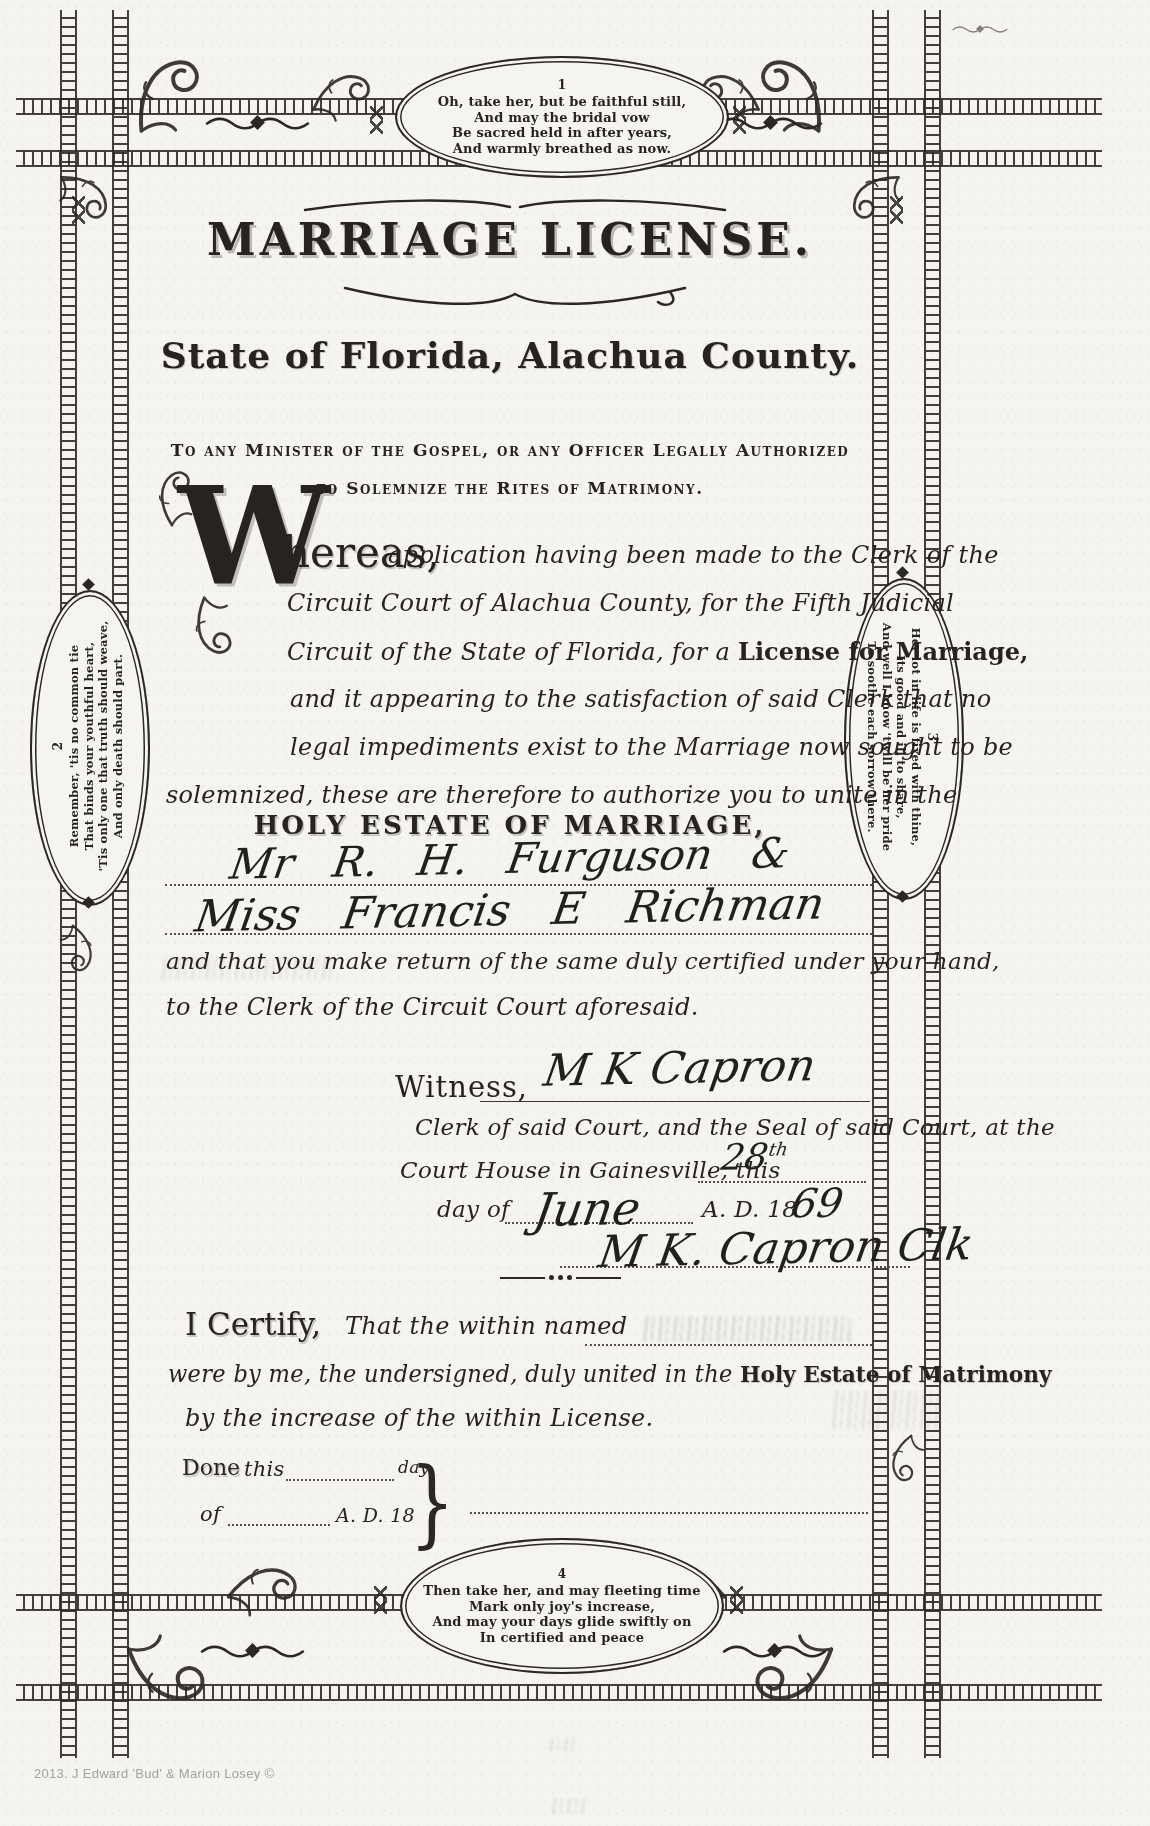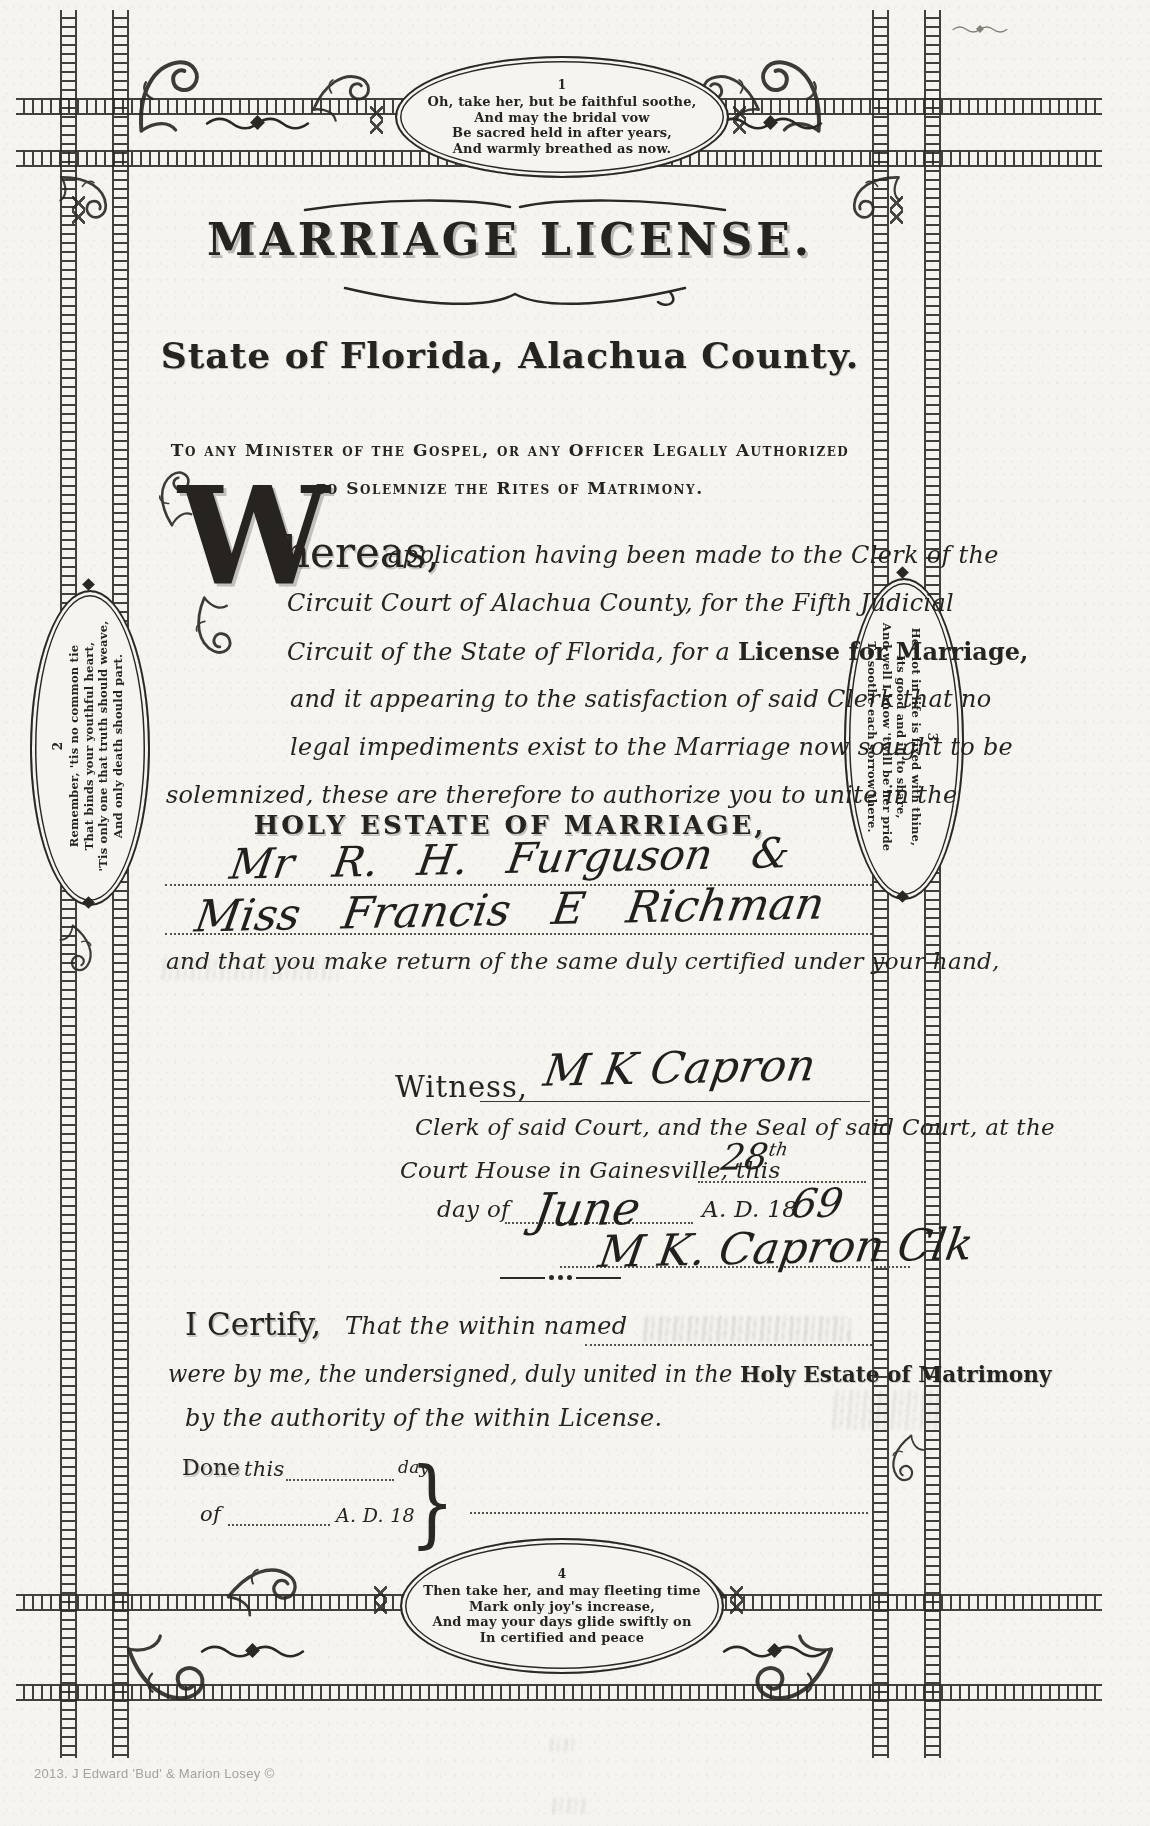--- a/index.html
+++ b/index.html
@@ -146,21 +146,21 @@
   <svg class="squig" style="left:722px;top:1640px;width:105px;height:21px;color:#2b2824">
       <use href="#squig"></use>
     </svg>
 
   <svg class="squig" style="left:952px;top:20px;width:56px;height:18px;color:#55504a;opacity:.7">
       <use href="#squig"></use>
     </svg>
 
   <div class="cartouche" style="left:395px;top:56px;width:330px;height:118px">
     <div class="verse-num">1</div>
-    <div class="verse-line">Oh, take her, but be faithful soothe,</div>
+    <div class="verse-line">Oh, take her, but be faithful still,</div>
     <div class="verse-line">And may the bridal vow</div>
     <div class="verse-line">Be sacred held in after years,</div>
     <div class="verse-line">And warmly breathed as now.</div>
   </div>
 
   <div class="medallion" style="left:30px;top:590px;width:116px;height:312px"></div>
   <div class="diamond" style="left:84px;top:580px"></div>
   <div class="diamond" style="left:84px;top:898px"></div>
   <div class="med-verse" style="left:-47px;top:698px;transform:rotate(-90deg)">
     <div class="verse-num">2</div>
@@ -207,20 +207,21 @@
   <div class="script" style="left:290px;top:733px">legal impediments exist to the Marriage now sought to be</div>
   <div class="script" style="left:166px;top:781px">solemnized, these are therefore to authorize you to unite in the</div>
   <div class="center-line" style="top:810px;font-size:26px;font-weight:bold;letter-spacing:3px;text-shadow:1.5px 1.5px 0 rgba(40,36,30,.25)">HOLY ESTATE OF MARRIAGE,</div>
 
   <div class="hand center-line" style="top:834px;font-size:42px;word-spacing:26px">Mr R. H. Furguson &amp;</div>
   <div class="dotline" style="left:165px;top:884px;width:707px"></div>
   <div class="hand center-line" style="top:884px;font-size:44px;word-spacing:28px">Miss Francis E Richman</div>
   <div class="dotline" style="left:165px;top:933px;width:707px"></div>
 
   <div class="script" style="left:166px;top:948px;font-size:23px">and that you make return of the same duly certified under your hand,</div>
+  <div class="script" style="left:166px;top:993px">to the Clerk of the Circuit Court aforesaid.</div>
   <div class="smudge" style="left:158px;top:958px;width:180px;height:22px"></div>
 
   <div class="hand" style="left:545px;top:1042px;font-size:44px">M K Capron</div>
   <div style="position:absolute;left:395px;top:1070px;z-index:4;font-size:29px;letter-spacing:1px">Witness,</div>
   <div class="solidline" style="left:480px;top:1101px;width:390px"></div>
   <div class="script script-sm" style="left:415px;top:1114px">Clerk of said Court, and the Seal of said Court, at the</div>
   <div class="script script-sm" style="left:400px;top:1157px">Court House in Gainesville, this</div>
   <div class="hand" style="left:722px;top:1136px;font-size:36px"><span>28</span><sup class="hand-sup">th</sup></div>
   <div class="dotline" style="left:698px;top:1181px;width:168px"></div>
   <div class="script script-sm" style="left:437px;top:1196px">day of</div>
@@ -237,21 +238,21 @@
       <span class="dot"></span>
       <span class="dot"></span>
       <span class="dline"></span>
   </div>
 
   <div class="lead-gothic" style="left:185px;top:1306px;font-size:31px">I Certify,</div>
   <div class="script" style="left:345px;top:1312px">That the within named</div>
   <div class="dotline" style="left:585px;top:1344px;width:287px"></div>
   <div class="smudge" style="left:640px;top:1316px;width:210px;height:26px;opacity:.25"></div>
   <div class="script" style="left:168px;top:1360px;transform:scaleX(.94);transform-origin:left"><span>were by me, the undersigned, duly united in the </span><span class="gothic" style="font-style:normal;font-size:23px;text-shadow:1px 1px 0 rgba(40,36,30,.2)">Holy Estate of Matrimony</span></div>
-  <div class="script" style="left:185px;top:1404px">by the authority of the within License.</div>
+  <div class="script" style="left:185px;top:1404px">by the increase of the within License.</div>
   <div class="smudge" style="left:830px;top:1390px;width:110px;height:40px"></div>
 
   <div class="lead-gothic" style="left:182px;top:1455px;font-size:22px">Done</div>
   <div class="script" style="left:244px;top:1457px;font-size:21px">this</div>
   <div class="dotline" style="left:286px;top:1479px;width:108px"></div>
   <div class="script" style="left:398px;top:1457px;font-size:17px">day</div>
   <div class="script" style="left:200px;top:1502px;font-size:21px">of</div>
   <div class="dotline" style="left:228px;top:1524px;width:102px"></div>
   <div class="script" style="left:336px;top:1504px;font-size:19px">A. D. 18</div>
   <div class="brace" style="left:402px;top:1443px">}</div>

